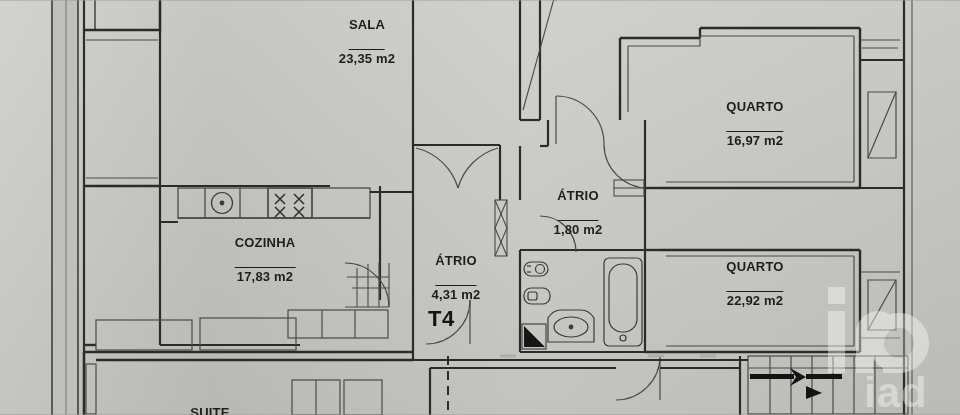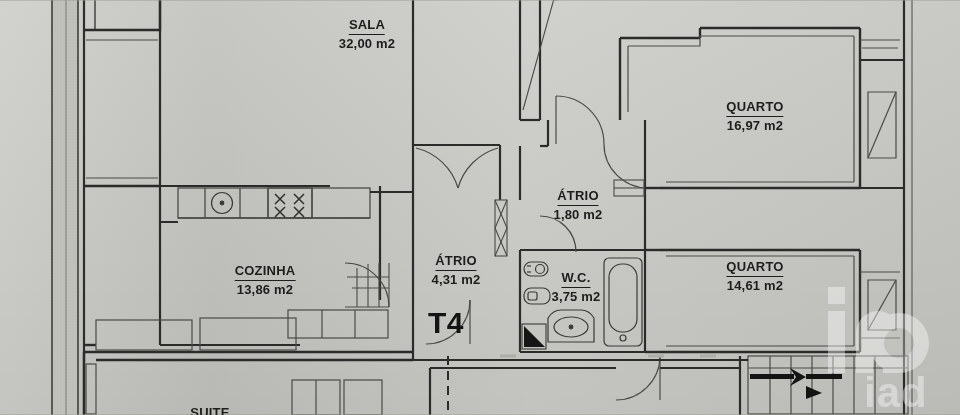--- a/index.html
+++ b/index.html
@@ -35,33 +35,33 @@
     color: #1d1d1d;
     font-weight: bold;
     line-height: 1.22;
     letter-spacing: 0.2px;
     white-space: nowrap;
     text-shadow: 0 0 1px rgba(200,200,196,0.6);
   }
   .room-label .rl-name {
     display: inline-block;
     border-bottom: 1.5px solid #1d1d1d;
-    padding-bottom: 1px;
+    padding-bottom: 16px;
     font-size: 13px;
   }
   .room-label .rl-area {
     display: block;
     font-size: 13px;
     margin-top: 1px;
   }
   .type-label {
     position: absolute;
     color: #141414;
     font-weight: bold;
-    font-size: 30px;
+    font-size: 22px;
     letter-spacing: 0.5px;
     text-align: center;
   }
   
   #watermark {
     position: absolute;
     right: 6px;
     bottom: 2px;
     width: 128px;
     height: 132px;
@@ -385,51 +385,47 @@
 
       <g stroke="#9b9b96" stroke-width="0.8" opacity="0.6">
         <line x1="0" y1="0.5" x2="960" y2="0.5"></line>
         <line x1="0" y1="414.5" x2="960" y2="414.5"></line>
       </g>
     </g>
   </svg>
 
   <div class="room-label" style="left:367px; top:14px; transform:translateX(-50%);">
     <span class="rl-name">SALA</span>
-    <span class="rl-area">32,00 m2</span>
-  </div>
-
-  <div class="room-label" style="left:265px; top:260px; transform:translateX(-50%);">
+    <span class="rl-area">23,35 m2</span>
+  </div>
+
+  <div class="room-label" style="left:265px; top:232px; transform:translateX(-50%);">
     <span class="rl-name">COZINHA</span>
-    <span class="rl-area">13,86 m2</span>
+    <span class="rl-area">17,83 m2</span>
   </div>
 
   <div class="room-label" style="left:456px; top:250px; transform:translateX(-50%);">
     <span class="rl-name">ÁTRIO</span>
     <span class="rl-area">4,31 m2</span>
   </div>
 
   <div class="room-label" style="left:578px; top:185px; transform:translateX(-50%);">
     <span class="rl-name">ÁTRIO</span>
     <span class="rl-area">1,80 m2</span>
   </div>
 
-  <div class="room-label" style="left:576px; top:267px; transform:translateX(-50%);">
-    <span class="rl-name">W.C.</span>
-    <span class="rl-area">3,75 m2</span>
-  </div>
 
   <div class="room-label" style="left:755px; top:96px; transform:translateX(-50%);">
     <span class="rl-name">QUARTO</span>
     <span class="rl-area">16,97 m2</span>
   </div>
 
   <div class="room-label" style="left:755px; top:256px; transform:translateX(-50%);">
     <span class="rl-name">QUARTO</span>
-    <span class="rl-area">14,61 m2</span>
+    <span class="rl-area">22,92 m2</span>
   </div>
 
   <div class="room-label" style="left:210px; top:402px; transform:translateX(-50%);">
     <span class="rl-name">SUITE</span>
   </div>
 
   <div class="type-label" style="left:428px; top:306px;">T4</div>
 
   <svg id="watermark" viewBox="0 0 128 132">
 

